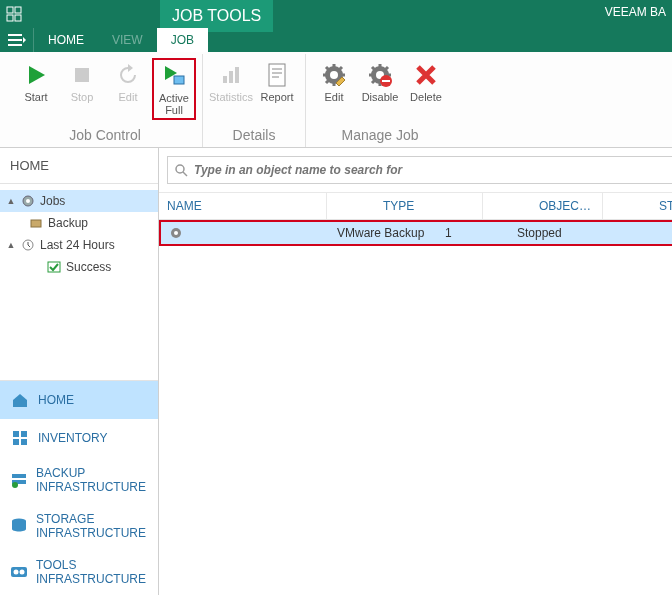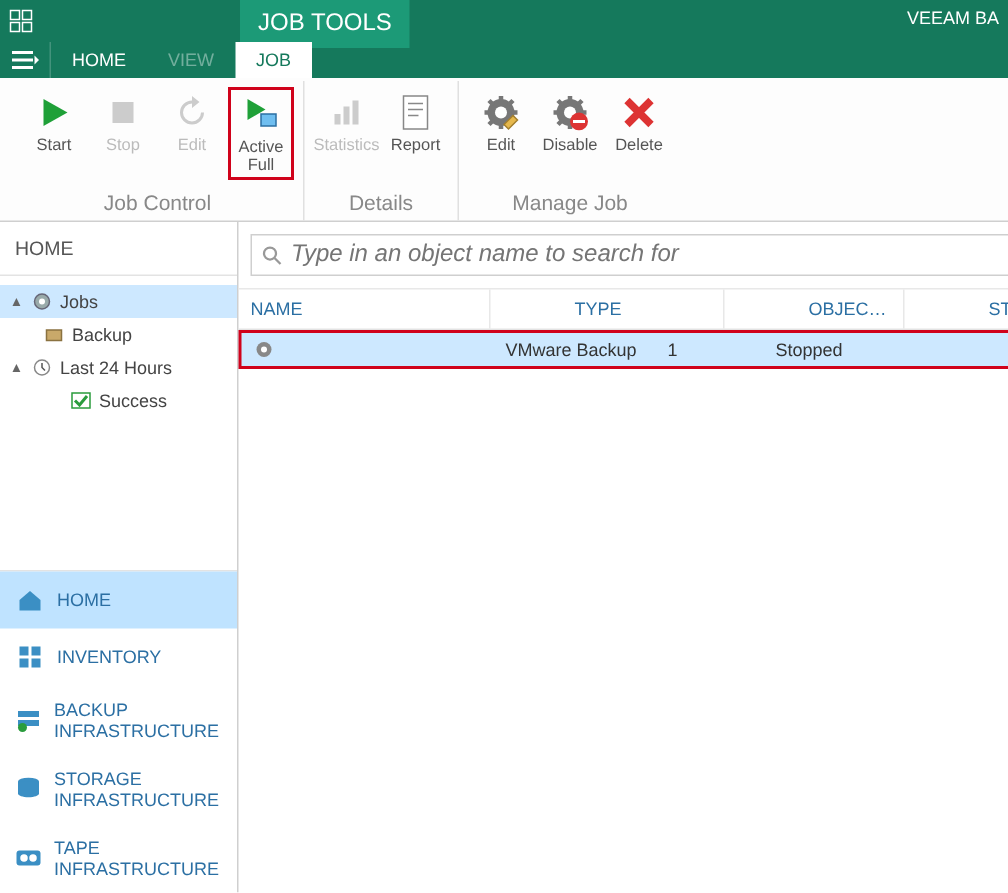--- a/index.html
+++ b/index.html
@@ -43,21 +43,21 @@
 
   .nav-section { border-top:1px solid #e3e3e3; }
   .nav-item { display:flex; align-items:center; gap:8px; padding:9px 10px; font-size:12px; color:#2b6fa3; cursor:pointer; }
   .nav-item.active { background:#bfe3ff; }
   .nav-item .nicon { width:20px; height:20px; display:flex; align-items:center; justify-content:center; }
 
   
   .right-pane { flex:1; display:flex; flex-direction:column; }
   .search-wrap { padding:8px; border-bottom:1px solid #e8e8e8; }
   .search-box { display:flex; align-items:center; border:1px solid #cfcfcf; height:28px; padding:0 6px; gap:6px; }
-  .search-box input { border:none; outline:none; flex:1; font-size:16px; font-style:italic; color:#7f1d1d; background:transparent;}
+  .search-box input { border:none; outline:none; flex:1; font-size:12px; font-style:italic; color:#7f1d1d; background:transparent;font-weight:bold;}
   .search-box .clear { color:#bbb; font-size:16px; cursor:pointer; }
 
   .grid { font-size:12px; }
   .grid-head { display:flex; color:#2b6fa3; border-bottom:1px solid #e3e3e3;gap:48px; }
   .gh { padding:6px 8px; border-right:1px solid #e8e8e8; white-space:nowrap; overflow:hidden; text-overflow:ellipsis;}
   .gh.name { width:168px; }
   .gh.type { width:108px; }
   .gh.objects { width:72px; }
   .gh.status { flex:1; }
   .sort-arrow { color:#2b6fa3; font-size:10px; margin-left:4px;}
@@ -286,21 +286,21 @@
         <span>STORAGE INFRASTRUCTURE</span>
       </div>
       <div class="nav-item">
         <span class="nicon">
             <svg width="18" height="18" viewBox="0 0 18 18">
               <rect x="1" y="4" width="16" height="10" rx="2" fill="#3b8fc4"></rect>
               <circle cx="6" cy="9" r="2.5" fill="#fff"></circle>
               <circle cx="12" cy="9" r="2.5" fill="#fff"></circle>
             </svg>
           </span>
-        <span>TAPE INFRASTRUCTURE</span>
+        <span>TOOLS INFRASTRUCTURE</span>
       </div>
     </div>
   </div>
 
   <div class="right-pane">
     <div class="search-wrap">
       <div class="search-box">
         <span>
             <svg width="14" height="14" viewBox="0 0 14 14">
               <circle cx="6" cy="6" r="4" fill="none" stroke="#999" stroke-width="1.5"></circle>

